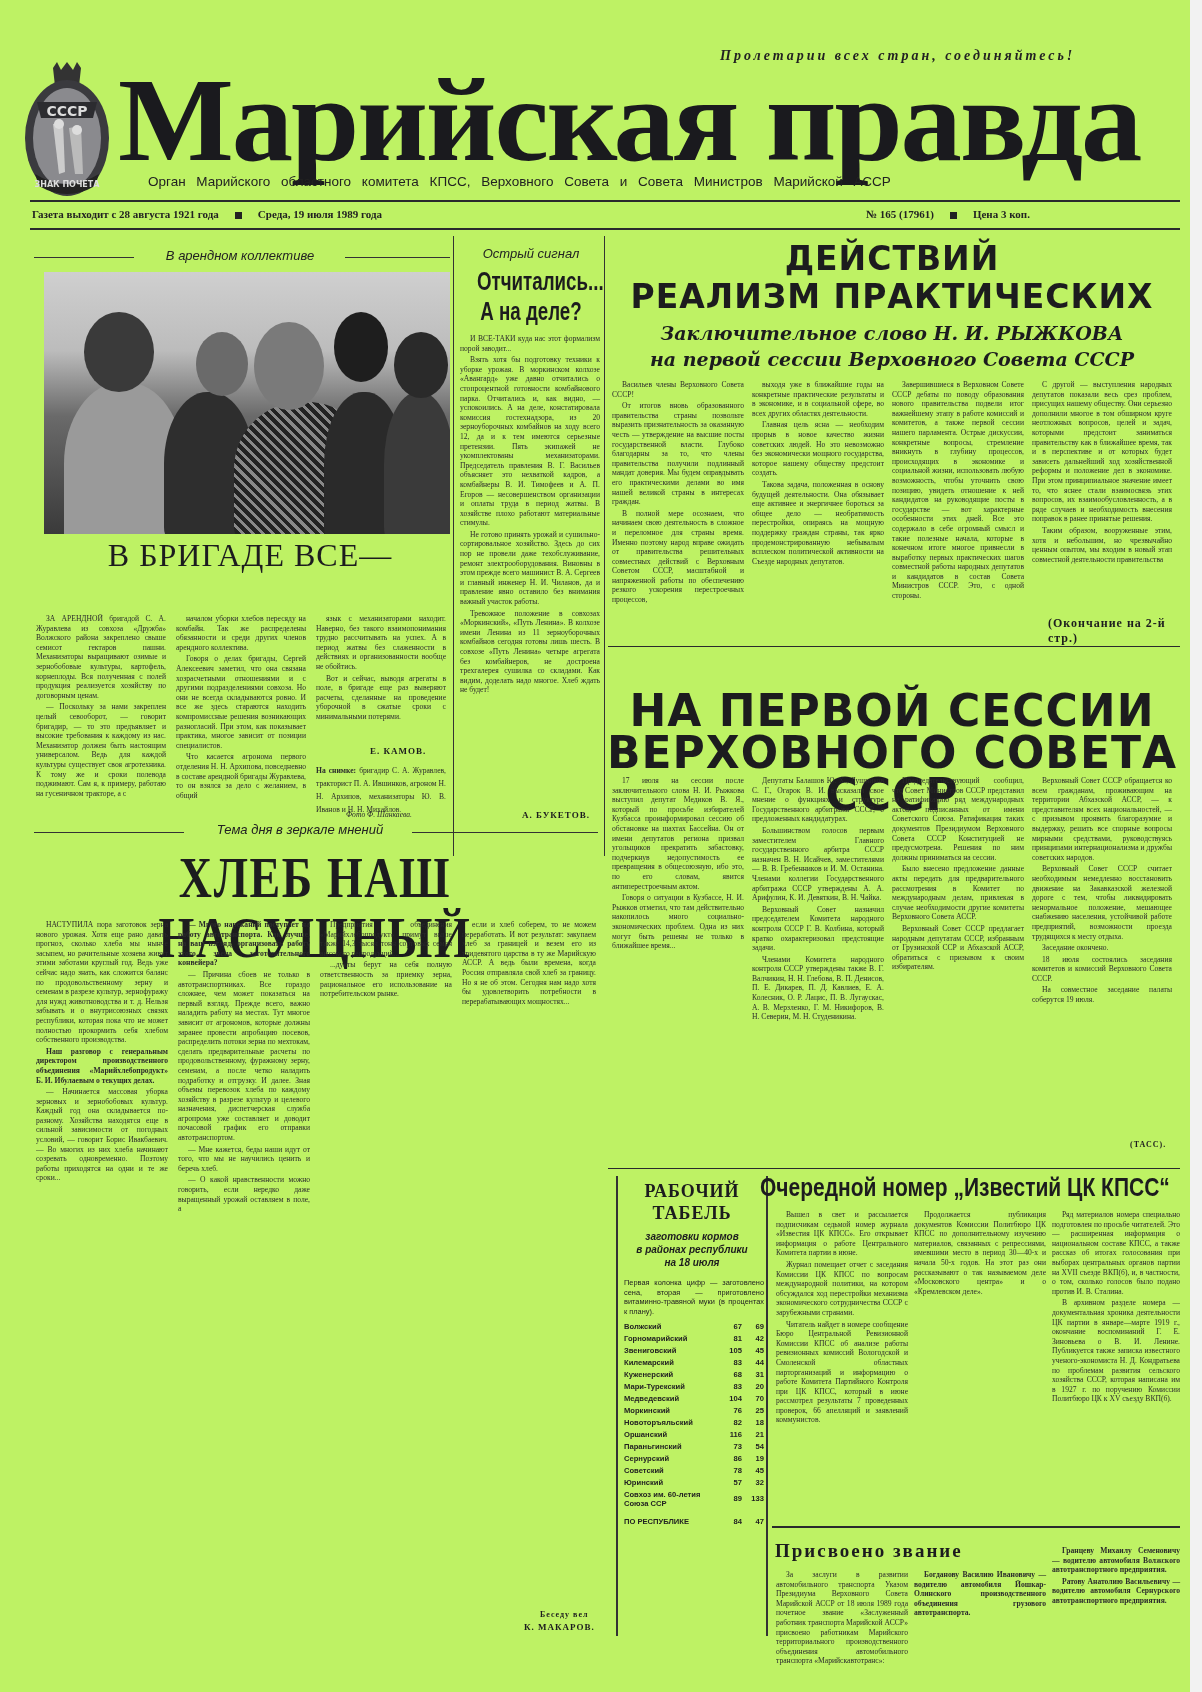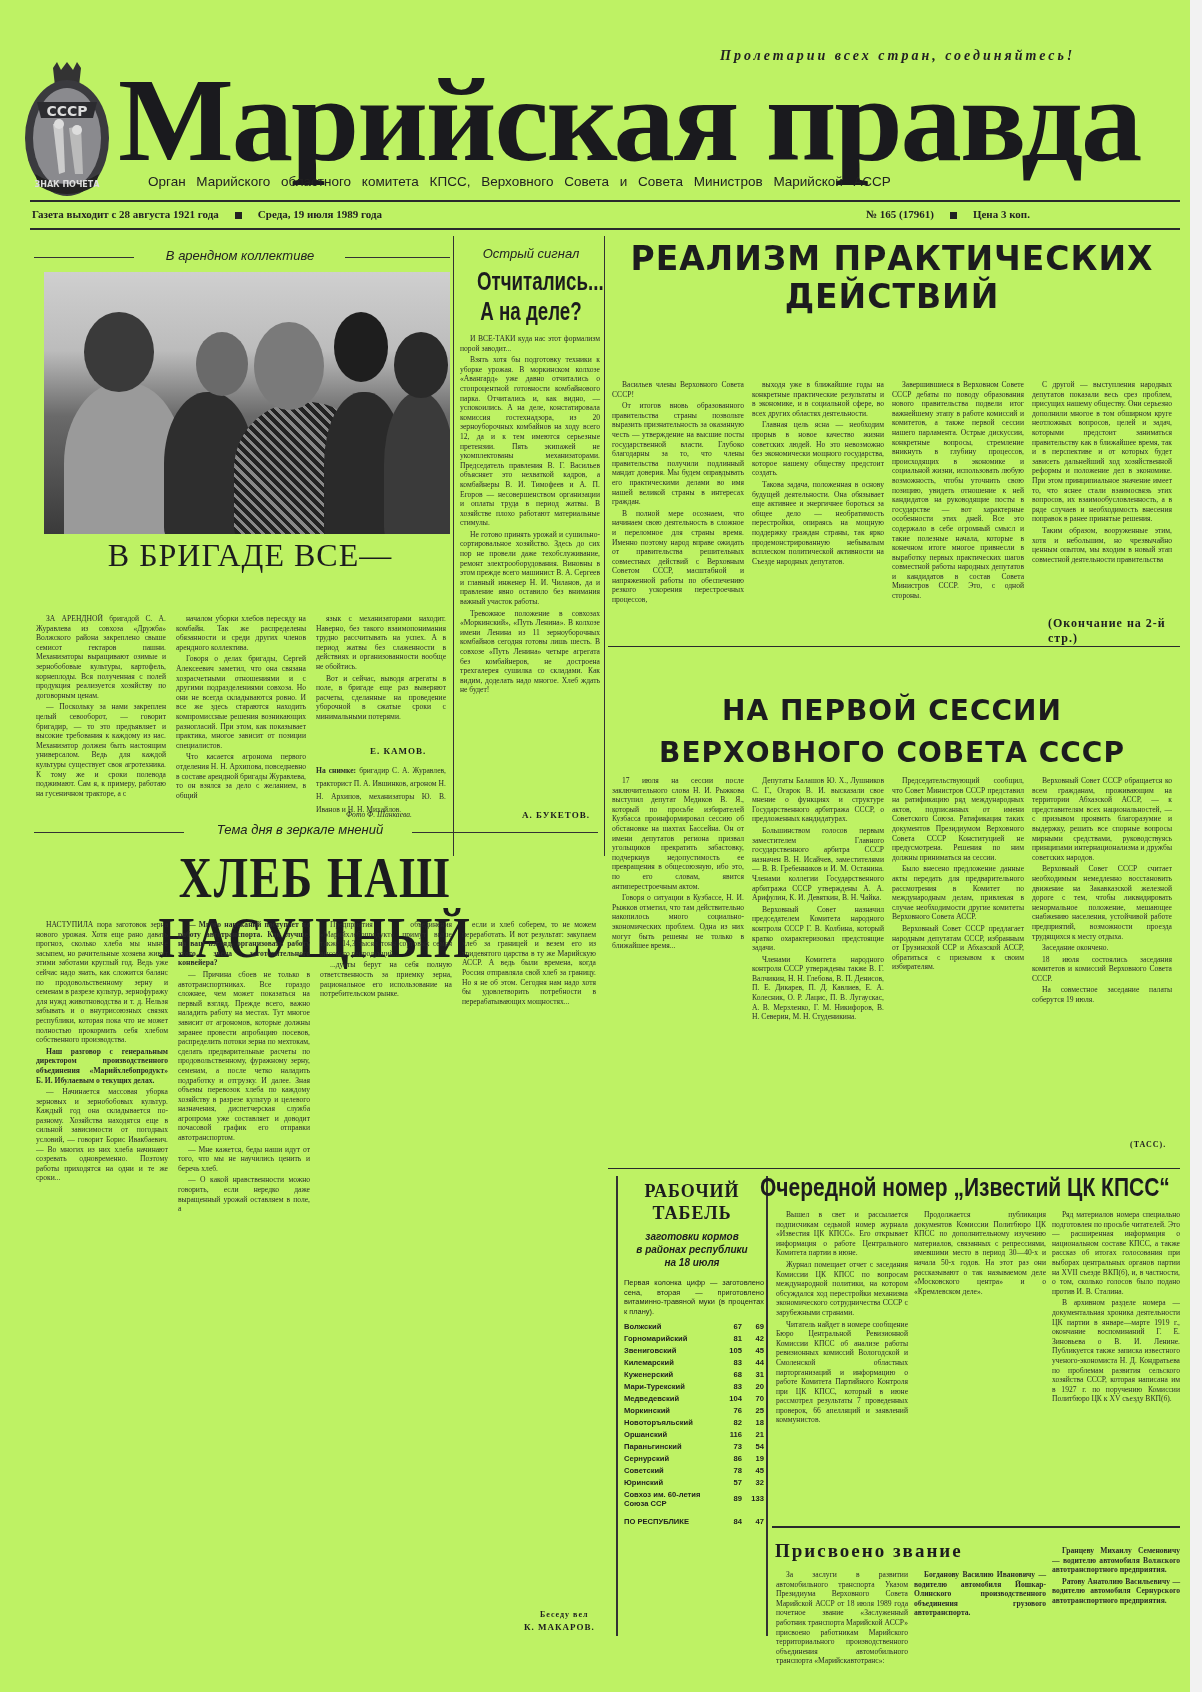--- a/index.html
+++ b/index.html
@@ -29,21 +29,21 @@
 
   .rubric { position:absolute; font-family:"Liberation Sans", sans-serif; font-style:italic; font-size:13px; color:#222; text-align:center; }
   .photo { position:absolute; left:44px; top:272px; width:406px; height:262px; background:linear-gradient(180deg,#cfcfcf 0%,#bcbcbc 30%,#6a6a6a 55%,#3a3a3a 100%); overflow:hidden; }
   .person { position:absolute; border-radius:48% 48% 10% 10%; }
   .head { position:absolute; border-radius:50%; background:#555; }
 
   .h-brigade { position:absolute; left:30px; top:538px; width:440px; text-align:center; font-family:"Liberation Serif", serif; font-size:32px; line-height:34px; font-weight:normal; letter-spacing:1px; }
   .h-otchit { position:absolute; left:456px; top:266px; width:150px; text-align:center; font-family:"Liberation Sans", sans-serif; font-weight:bold; font-size:26px; line-height:30px; transform:scaleX(0.72); }
   .h-realizm { position:absolute; left:604px; top:240px; width:576px; text-align:center; font-family:"DejaVu Sans", sans-serif; font-weight:bold; font-size:33px; line-height:38px; letter-spacing:1px; }
   .sub-realizm { position:absolute; left:604px; top:320px; width:576px; text-align:center; font-family:"DejaVu Serif", serif; font-style:italic; font-weight:bold; font-size:19px; line-height:26px; }
-  .h-sessii { position:absolute; left:604px; top:690px; width:576px; text-align:center; font-family:"DejaVu Sans", sans-serif; font-weight:bold; font-size:28px; line-height:42px; letter-spacing:1px; }
+  .h-sessii { position:absolute; left:604px; top:690px; width:576px; text-align:center; font-family:"DejaVu Sans", sans-serif; font-weight:bold; font-size:44px; line-height:42px; letter-spacing:1px; }
   .h-bread { position:absolute; left:30px; top:848px; width:570px; text-align:center; font-family:"Liberation Serif", serif; font-weight:bold; font-size:56px; line-height:60px; transform:scaleX(0.82); transform-origin:center; letter-spacing:2px; }
   .h-tabel { position:absolute; left:622px; top:1180px; width:140px; text-align:center; font-family:"Liberation Serif", serif; font-weight:bold; font-size:18px; line-height:22px; letter-spacing:1px; }
   .sub-tabel { position:absolute; left:622px; top:1230px; width:140px; text-align:center; font-style:italic; font-weight:bold; font-size:10px; line-height:13px; font-family:"Liberation Sans", sans-serif; }
   .h-izv { position:absolute; left:760px; top:1172px; width:430px; font-family:"Liberation Sans", sans-serif; font-weight:bold; font-size:25px; line-height:30px; transform:scaleX(0.84); transform-origin:left; white-space:nowrap; }
   .h-zvanie { position:absolute; left:775px; top:1540px; font-family:"Liberation Serif", serif; font-weight:bold; font-size:19px; letter-spacing:2px; }
 
   table.tabel { position:absolute; left:624px; top:1320px; width:140px; border-collapse:collapse; font-family:"Liberation Sans", sans-serif; font-size:7.6px; font-weight:bold; color:#222; }
   table.tabel td { padding:1.5px 0; }
   table.tabel td.n { text-align:right; width:22px; }
   .tabel-note { position:absolute; left:624px; top:1278px; width:140px; font-family:"Liberation Sans", sans-serif; font-size:7.4px; line-height:9.5px; color:#222; text-align:justify; }
@@ -135,22 +135,26 @@
   <div class="abs text" style="left:460px; top:334px; width:140px;">
     <p>И ВСЕ-ТАКИ куда нас этот формализм порой заводит...</p>
     <p>Взять хотя бы подготовку техники к уборке урожая. В моркинском колхозе «Авангард» уже давно отчитались о стопроцентной готовности комбайнового парка. Отчитались и, как видно, — успокоились. А на деле, констатировала комиссия гостехнадзора, из 20 зерноуборочных комбайнов на ходу всего 12, да и к тем имеются серьезные претензии. Пять экипажей не укомплектованы механизаторами. Председатель правления В. Г. Васильев объясняет это нехваткой кадров, а комбайнеры В. И. Тимофеев и А. П. Егоров — несовершенством организации и оплаты труда в период жатвы. В хозяйстве плохо работают материальные стимулы.</p>
     <p>Не готово принять урожай и сушильно-сортировальное хозяйство. Здесь до сих пор не провели даже техобслуживание, ремонт электрооборудования. Виновны в этом прежде всего машинист В. А. Сергеев и главный инженер Н. И. Чиланов, да и правление явно оставило без внимания важный участок работы.</p>
     <p>Тревожное положение в совхозах «Моркинский», «Путь Ленина». В колхозе имени Ленина из 11 зерноуборочных комбайнов сегодня готовы лишь шесть. В совхозе «Путь Ленина» четыре агрегата без комбайнеров, не достроена трехгалерея сушилка со складами. Как видим, доделать надо многое. Хлеб ждать не будет!</p>
   </div>
   <div class="sign" style="left:522px; top:810px;">А. БУКЕТОВ.</div>
   <div class="vrule" style="left:604px; top:236px; height:620px;"></div>
 
   <div class="h-realizm">
+    <div>ДЕЙСТВИЙ</div>
     <div>РЕАЛИЗМ ПРАКТИЧЕСКИХ</div>
-    <div>ДЕЙСТВИЙ</div>
+  </div>
+  <div class="sub-realizm">
+    <div>Заключительное слово Н. И. РЫЖКОВА</div>
+    <div>на первой сессии Верховного Совета СССР</div>
   </div>
   <div class="abs text" style="left:612px; top:380px; width:132px; height:248px; overflow:hidden;">
     <p>Васильев члены Верховного Совета СССР!</p>
     <p>От итогов вновь образованного правительства страны позвольте выразить признательность за оказанную честь — утверждение на высшие посты государственной власти. Глубоко благодарны за то, что члены правительства получили подлинный мандат доверия. Мы будем оправдывать его практическими делами во имя нашей великой страны в интересах граждан.</p>
     <p>В полной мере осознаем, что начинаем свою деятельность в сложное и переломное для страны время. Именно поэтому народ вправе ожидать от правительства решительных совместных действий с Верховным Советом СССР, масштабной и напряженной работы по обеспечению резкого ускорения перестроечных процессов,</p>
   </div>
   <div class="abs text" style="left:752px; top:380px; width:132px; height:248px; overflow:hidden;">
     <p>выходя уже в ближайшие годы на конкретные практические результаты и в экономике, и в социальной сфере, во всех других областях деятельности.</p>
     <p>Главная цель ясна — необходим прорыв в новое качество жизни советских людей. Но это невозможно без экономически мощного государства, которое нашему обществу предстоит создать.</p>
     <p>Такова задача, положенная в основу будущей деятельности. Она обязывает еще активнее и энергичнее бороться за общее дело — необратимость перестройки, опираясь на мощную поддержку граждан страны, так ярко продемонстрированную небывалым всплеском политической активности на Съезде народных депутатов.</p>

